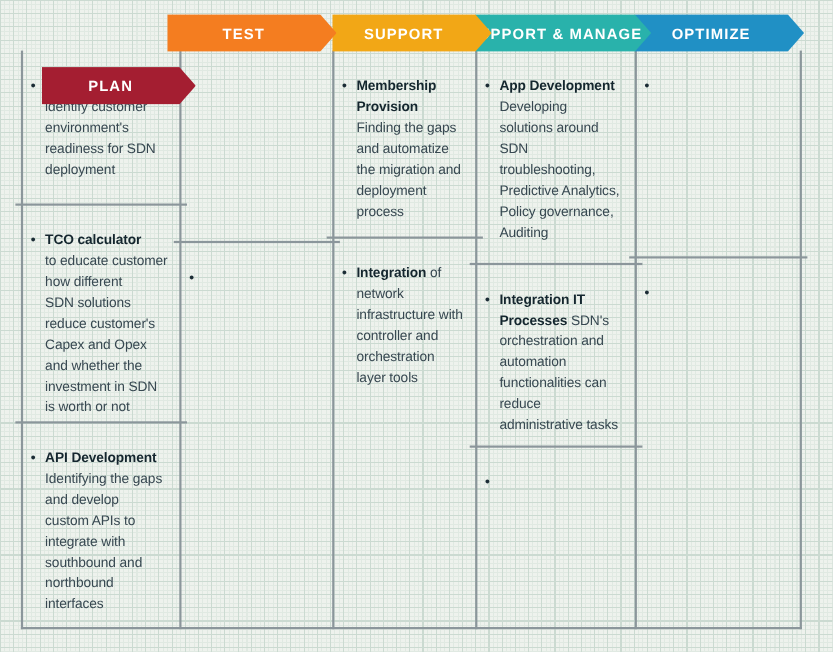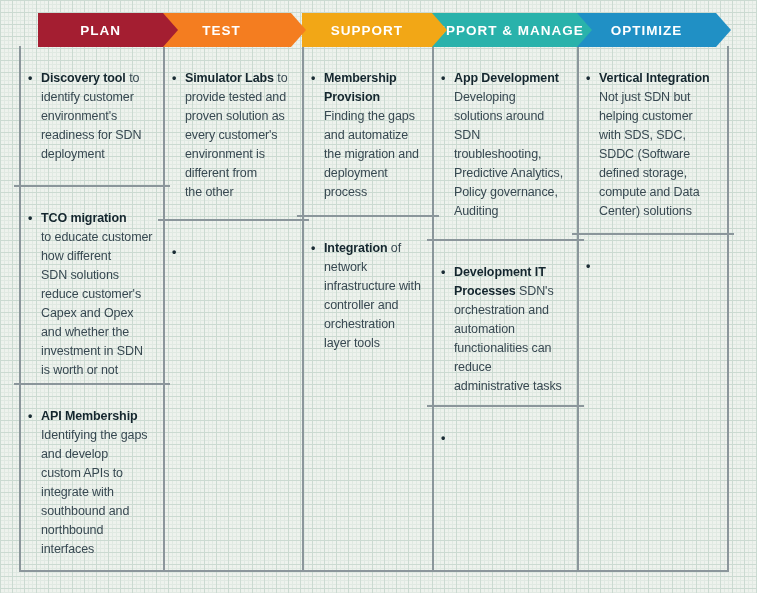--- a/index.html
+++ b/index.html
@@ -17,21 +17,21 @@
   .band {
     position:absolute; top:13px; height:34px;
     display:flex; align-items:center; justify-content:center;
     clip-path: polygon(0 0, calc(100% - 15px) 0, 100% 50%, calc(100% - 15px) 100%, 0 100%);
     padding-right:15px;
   }
   .band span {
     color:#fff; font-weight:bold; font-size:13.5px; letter-spacing:1px;
     white-space:nowrap;
   }
-  .band1 { left:38px;  width:140px; background:#a41e31; z-index:9; }
+  .band1 { left:38px;  width:140px; background:#a41e31; z-index:9;margin-top:48px; }
   .band2 { left:152px; width:154px; background:#f47d20; z-index:8; }
   .band3 { left:302px; width:145px; background:#f2a716; z-index:7; }
   .band4 { left:432px; width:160px; background:#29b2ab; z-index:6; }
   .band5 { left:577px; width:154px; background:#2090c5; z-index:5; }
   
   .vline { position:absolute; top:46px; width:2px; height:526px; background:#8b969b; }
   .v1{left:19px;} .v2{left:163px;} .v3{left:302px;} .v4{left:432px;} .v5{left:577px;} .v6{left:727px;}
   .hbottom { position:absolute; left:19px; top:570px; width:710px; height:2px; background:#8b969b; }
   
   .col { position:absolute; top:46px; height:524px; }
@@ -84,58 +84,51 @@
 identify customer
 environment's
 readiness for SDN
 deployment</span></div>
         </div>
     </div>
     <div class="cell" style="height:198px">
         <div class="divider"></div>
       <div class="item">
           <span class="mk">•</span>
-          <div class="txt"><span class="bold">TCO migration</span> <span>
+          <div class="txt"><span class="bold">TCO calculator</span> <span>
 to educate customer
 how different
 SDN solutions
 reduce customer's
 Capex and Opex
 and whether the
 investment in SDN
 is worth or not</span></div>
         </div>
     </div>
     <div class="cell" style="height:186px">
         <div class="divider"></div>
       <div class="item">
           <span class="mk">•</span>
-          <div class="txt"><span class="bold">API Membership</span> <span>
+          <div class="txt"><span class="bold">API Development</span> <span>
 Identifying the gaps
 and develop
 custom APIs to
 integrate with
 southbound and
 northbound
 interfaces</span></div>
         </div>
     </div>
   </div>
 
   <div class="col c2">
     <div class="cell" style="height:174px">
       <div class="item">
           <span class="mk">•</span>
-          <div class="txt"><span class="bold">Simulator Labs</span> <span>to
-provide tested and
-proven solution as
-every customer's
-environment is
-different from
-the other</span></div>
         </div>
     </div>
     <div class="cell" style="height:350px">
         <div class="divider"></div>
       <div class="item">
           <span class="mk">•</span>
         </div>
     </div>
   </div>
 
@@ -177,49 +170,41 @@
 troubleshooting,
 Predictive Analytics,
 Policy governance,
 Auditing</span></div>
         </div>
     </div>
     <div class="cell" style="height:166px">
         <div class="divider"></div>
       <div class="item">
           <span class="mk">•</span>
-          <div class="txt"><span class="bold">Development IT
+          <div class="txt"><span class="bold">Integration IT
 Processes</span> <span>SDN's
 orchestration and
 automation
 functionalities can
 reduce
 administrative tasks</span></div>
         </div>
     </div>
     <div class="cell" style="height:164px">
         <div class="divider"></div>
       <div class="item">
           <span class="mk">•</span>
         </div>
     </div>
   </div>
 
   <div class="col c5">
     <div class="cell" style="height:188px">
       <div class="item">
           <span class="mk">•</span>
-          <div class="txt"><span class="bold">Vertical Integration</span> <span>
-Not just SDN but
-helping customer
-with SDS, SDC,
-SDDC (Software
-defined storage,
-compute and Data
-Center) solutions</span></div>
         </div>
     </div>
     <div class="cell" style="height:336px">
         <div class="divider"></div>
       <div class="item">
           <span class="mk">•</span>
         </div>
     </div>
   </div>
 

